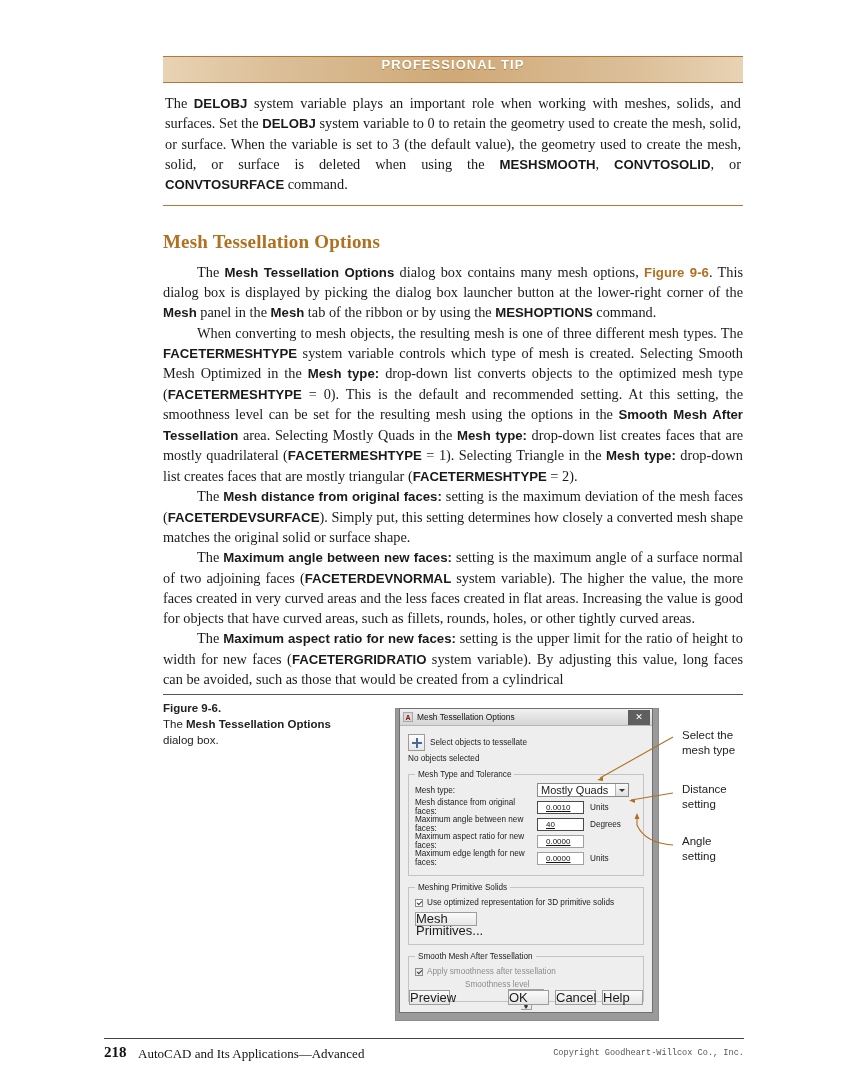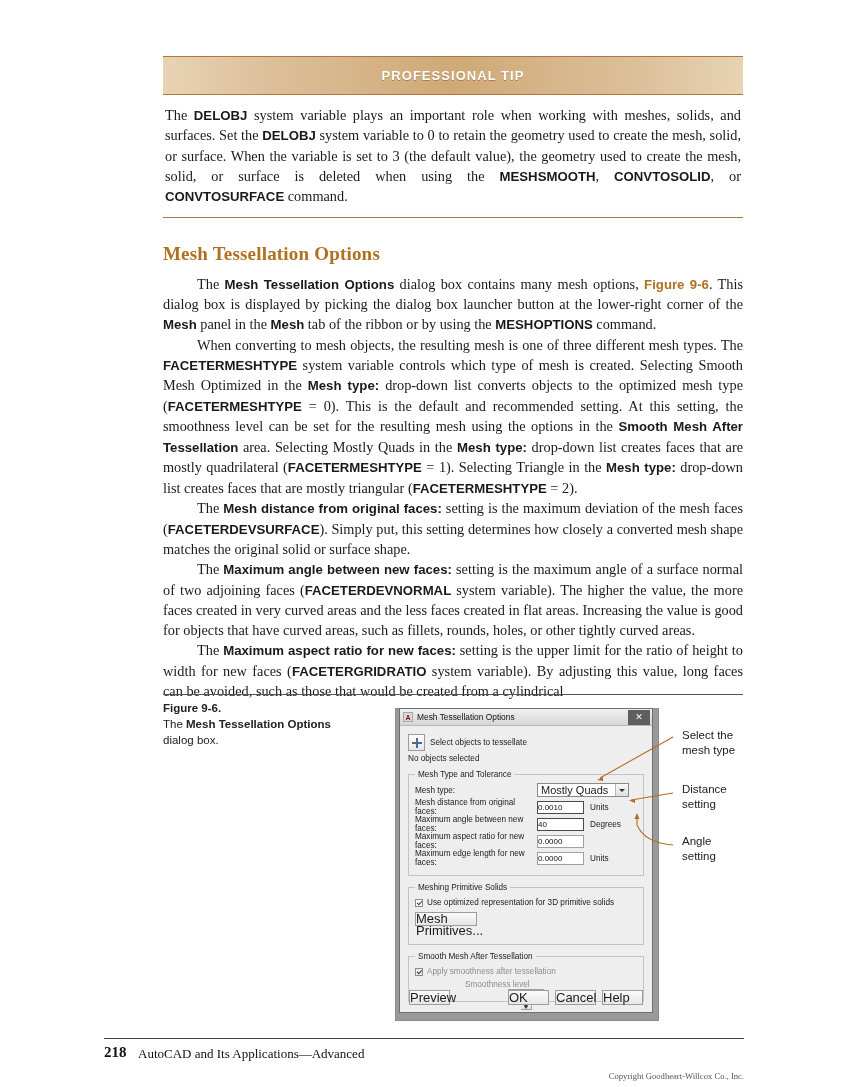--- a/index.html
+++ b/index.html
@@ -29,24 +29,24 @@
     width: 580px;
   }
 
   
   .tip-box {
     margin-top: 56px;
     border-top: 1px solid #b4763a;
     border-bottom: 1px solid #b4763a;
   }
   .tip-header {
-    height: 38px;
+    height: 26px;
     background: linear-gradient(to right, #e8d3b4 0%, #dcc09a 18%, #cfa977 50%, #dcc09a 82%, #e8d3b4 100%);
     display: flex;
-    align-items: center;
+    align-items: flex-start;
     justify-content: center;
     border-bottom: 1px solid #b4763a;
   }
   .tip-header span {
     font-family: "Liberation Sans", sans-serif;
     font-weight: bold;
     font-size: 13px;
     letter-spacing: 0.08em;
     color: #ffffff;
     text-shadow: 0 1px 0 rgba(120,70,20,0.45);
@@ -185,22 +185,23 @@
     height: 14px;
     margin-bottom: 3px;
   }
   .f-label { width: 122px; font-size: 8.2px; }
   .f-input {
     width: 47px; height: 13px;
     background: #fff;
     border: 1px solid #a0a0a0;
     font-size: 8px;
     line-height: 12px;
-    padding-left: 0;
+    padding-left: 8px;
     color: #111;
+    text-decoration: underline;
   }
   .f-input.hl { border: 1px solid #4a4a4a; }
   .f-unit { margin-left: 6px; font-size: 8.2px; }
   .f-combo {
     width: 92px; height: 14px;
     background: #fff;
     border: 1px solid #8a8a8a;
     display: flex; align-items: center;
     font-size: 11px;
     padding-left: 3px;
@@ -314,22 +315,22 @@
     position: absolute;
     left: 138px;
     top: 1046px;
     font-family: Liberation Serif, serif;
     font-size: 13px;
     color: #111;
   }
   .pg-copy {
     position: absolute;
     right: 105px;
-    top: 1071px;
-    font-family: Liberation Serif, serif;
+    top: 1048px;
+    font-family: Liberation Mono, monospace;
     font-size: 8.6px;
     color: #555;
     text-align: right;
   }
 </style>
 </head>
 <body>
 
 <div class="page">
 

